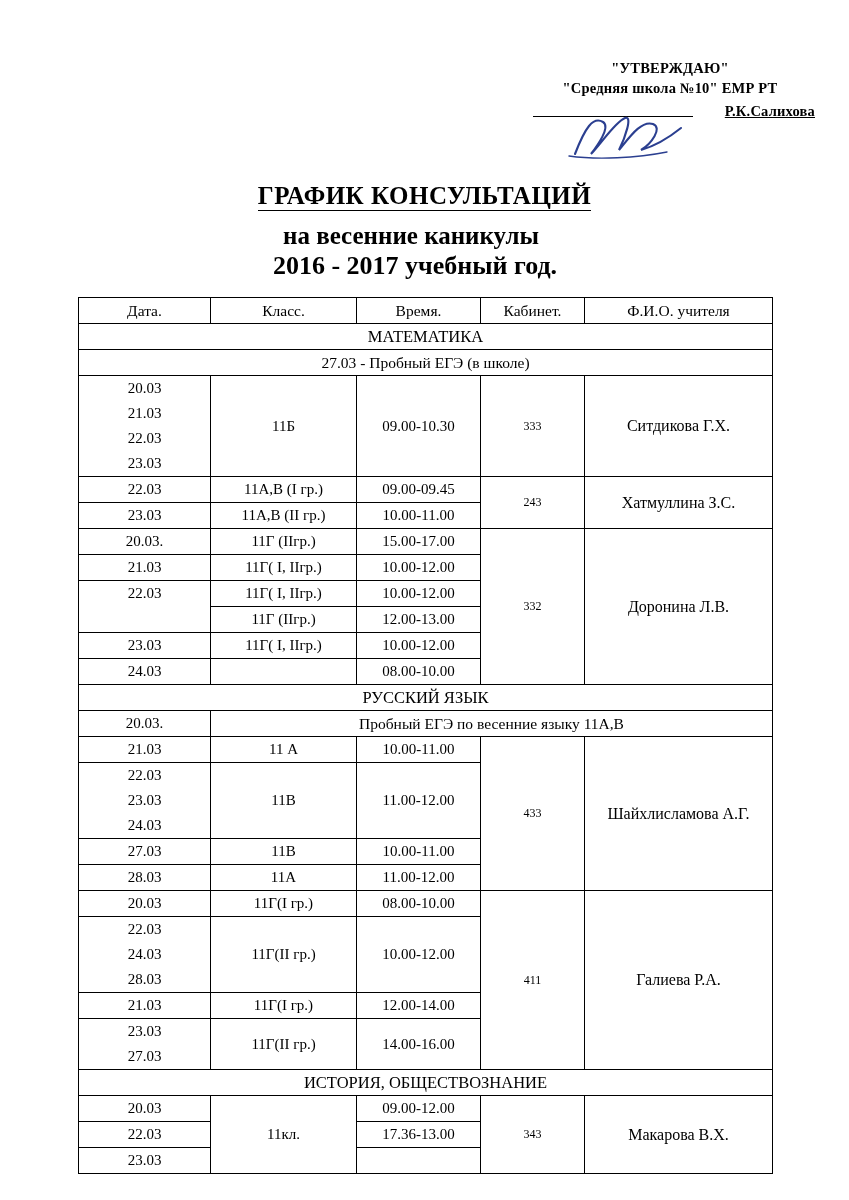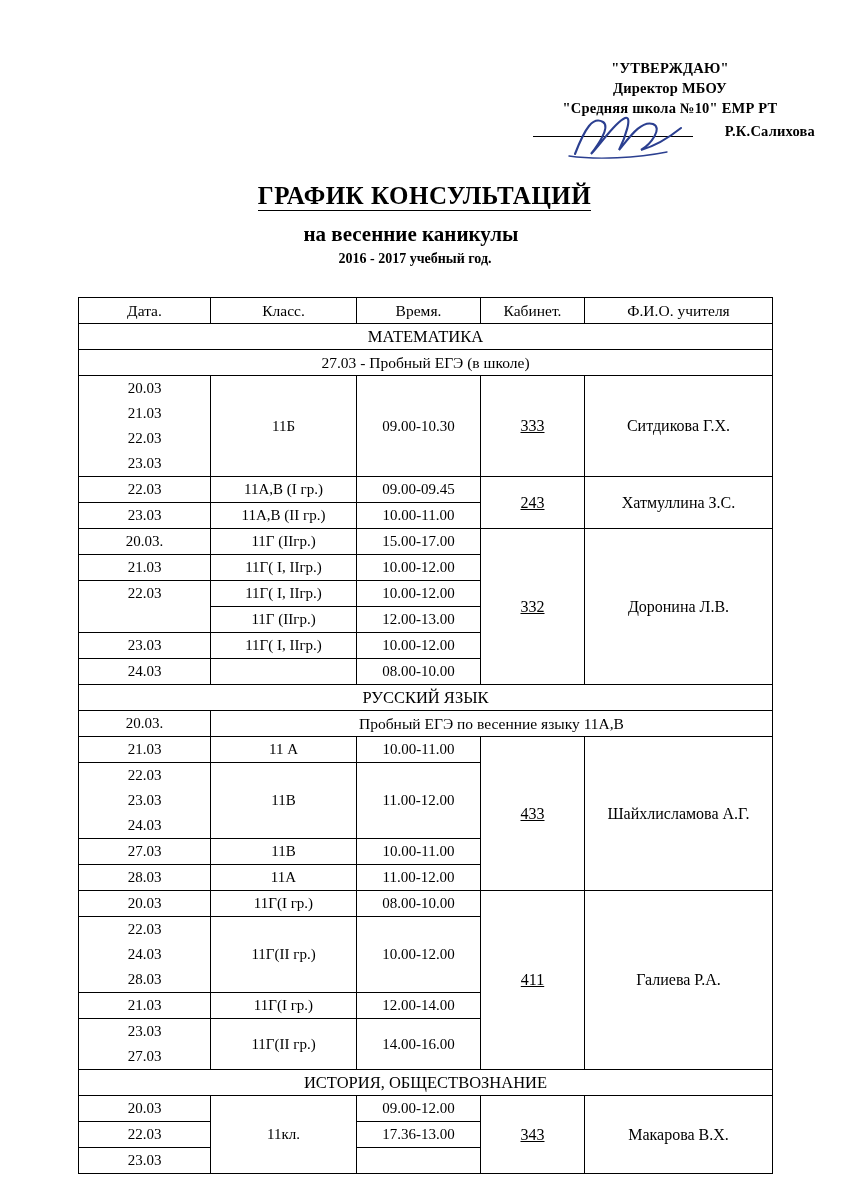--- a/index.html
+++ b/index.html
@@ -46,20 +46,21 @@
     left: 8px;
     top: 18px;
     width: 160px;
     border-bottom: 1px solid #000;
   }
   .approval .sig-name {
     position: absolute;
     right: 0;
     top: 3px;
     white-space: nowrap;
+    text-decoration: underline;
   }
   
   .signature {
     position: absolute;
     left: 567px;
     top: 110px;
     width: 120px;
     height: 52px;
     pointer-events: none;
   }
@@ -79,30 +80,30 @@
     border-bottom: 1.6px solid #000;
     padding-bottom: 1px;
   }
   .subtitle1 {
     position: absolute;
     top: 222px;
     left: 0;
     width: 822px;
     text-align: center;
     font-weight: bold;
-    font-size: 21px;
+    font-size: 25px;
   }
   .subtitle2 {
     position: absolute;
     top: 251px;
     left: 0;
     width: 830px;
     text-align: center;
     font-weight: bold;
-    font-size: 14px;
+    font-size: 26px;
   }
 
   
   .tbl-wrap {
     position: absolute;
     top: 297px;
     left: 78px;
     width: 694px;
   }
   table.schedule {
@@ -135,32 +136,31 @@
     font-weight: bold;
     font-size: 16.5px;
     height: 27px;
   }
   td.subsection {
     font-weight: bold;
     font-size: 15.5px;
     height: 26px;
   }
   .teacher { font-size: 16px; }
-  .room { font-size: 16px; text-decoration: underline; }
+  .room { font-size: 12px; }
   .nb { border-bottom: none !important; }
   .nt { border-top: none !important; }
 </style>
 </head>
 <body>
 
 <div class="page">
 
   <div class="approval">
     <div class="line">"УТВЕРЖДАЮ"</div>
-    <div class="line">Директор МБОУ</div>
     <div class="line">"Средняя школа №10" ЕМР РТ</div>
     <div class="sig-row">
       <div class="sig-rule"></div>
       <div class="sig-name">Р.К.Салихова</div>
     </div>
   </div>
 
   <svg class="signature" viewBox="0 0 120 52">
     <path d="M8 44 C 18 18, 26 6, 36 12 C 44 17, 30 36, 24 44 C 34 34, 48 12, 58 8 C 66 5, 58 28, 52 40 C 62 28, 74 10, 86 14 C 96 18, 84 34, 74 40 C 88 36, 104 26, 114 18" fill="none" stroke="#2b3f90" stroke-width="2.1" stroke-linecap="round"></path>
     <path d="M2 46 C 30 50, 70 48, 100 42" fill="none" stroke="#2b3f90" stroke-width="1.4" stroke-linecap="round"></path>

